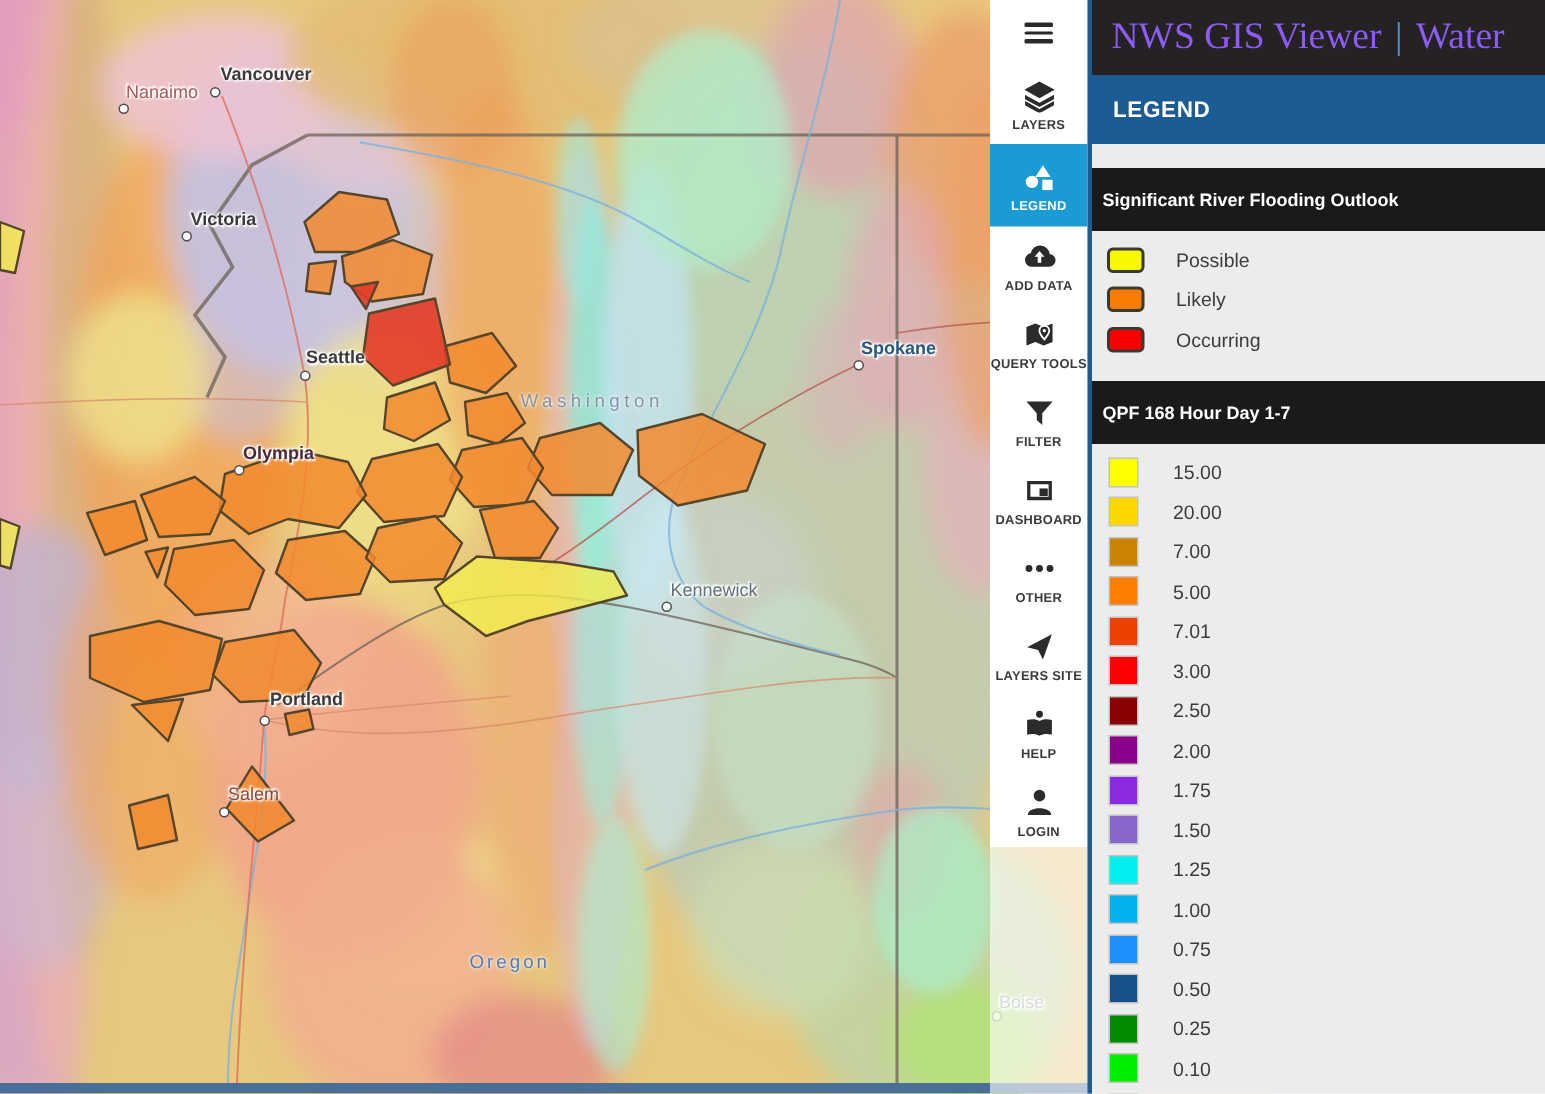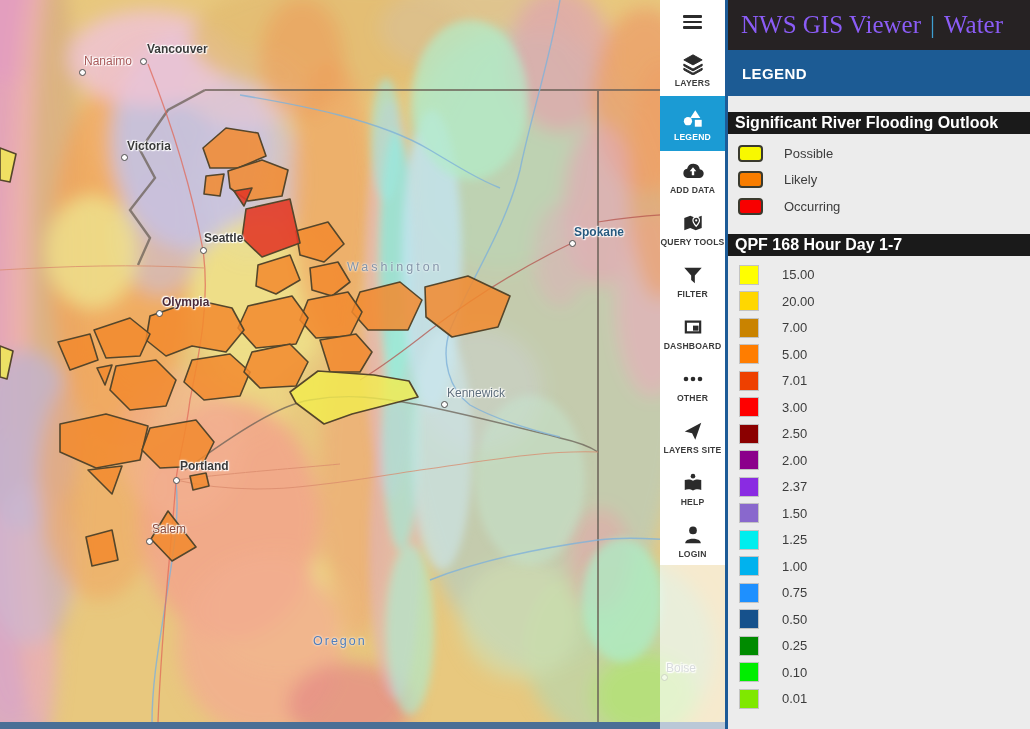--- a/index.html
+++ b/index.html
@@ -39,21 +39,21 @@
 
   
   #panel{position:absolute;left:725px;top:0;width:305px;height:729px;z-index:6;
     background:#ececec;border-left:3px solid #1d5b97;box-sizing:border-box;}
   #app-header{height:50px;background:#262223;display:flex;align-items:center;
     padding-left:13px;overflow:hidden;}
   #app-header .t{font-family:"Liberation Serif",serif;font-size:25px;color:#8b5cf6;white-space:nowrap;}
   #app-header .pipe{font-family:"Liberation Serif",serif;font-size:25px;color:#3e9fd0;margin:0 9px;}
   #panel-titlebar{height:46px;background:#1c5b94;display:flex;align-items:center;padding-left:14px;}
   #panel-titlebar .pt{color:#fff;font-size:15px;font-weight:bold;letter-spacing:.4px;}
-  .section-header{height:22px;background:#1a1a1a;color:#fff;font-weight:bold;font-size:16px;
+  .section-header{height:42px;background:#1a1a1a;color:#fff;font-weight:bold;font-size:12px;
     display:flex;align-items:center;padding-left:7px;margin-top:14px;}
   .section-header.first{margin-top:16px;}
   .legend-rows{padding-top:6px;}
   .legend-row{height:26.5px;display:flex;align-items:center;}
   .legend-row .lab{font-size:13px;color:#3c3c3c;margin-left:0;}
   .swatch-outlook{width:21px;height:13px;border:2px solid #3a3a2e;border-radius:4px;
     margin-left:10px;margin-right:21px;box-sizing:content-box;}
   .swatch-qpf{width:18px;height:18px;margin-left:12px;margin-right:24px;
     box-shadow:0 0 0 1px rgba(120,120,120,.35);}
 </style>
@@ -386,21 +386,21 @@
           <div class="legend-row">
             <div class="swatch-qpf" style="background: rgb(139, 0, 0);"></div>
             <span class="lab">2.50</span>
           </div>
           <div class="legend-row">
             <div class="swatch-qpf" style="background: rgb(139, 0, 139);"></div>
             <span class="lab">2.00</span>
           </div>
           <div class="legend-row">
             <div class="swatch-qpf" style="background: rgb(138, 43, 226);"></div>
-            <span class="lab">2.37</span>
+            <span class="lab">1.75</span>
           </div>
           <div class="legend-row">
             <div class="swatch-qpf" style="background: rgb(137, 104, 205);"></div>
             <span class="lab">1.50</span>
           </div>
           <div class="legend-row">
             <div class="swatch-qpf" style="background: rgb(0, 238, 238);"></div>
             <span class="lab">1.25</span>
           </div>
           <div class="legend-row">

